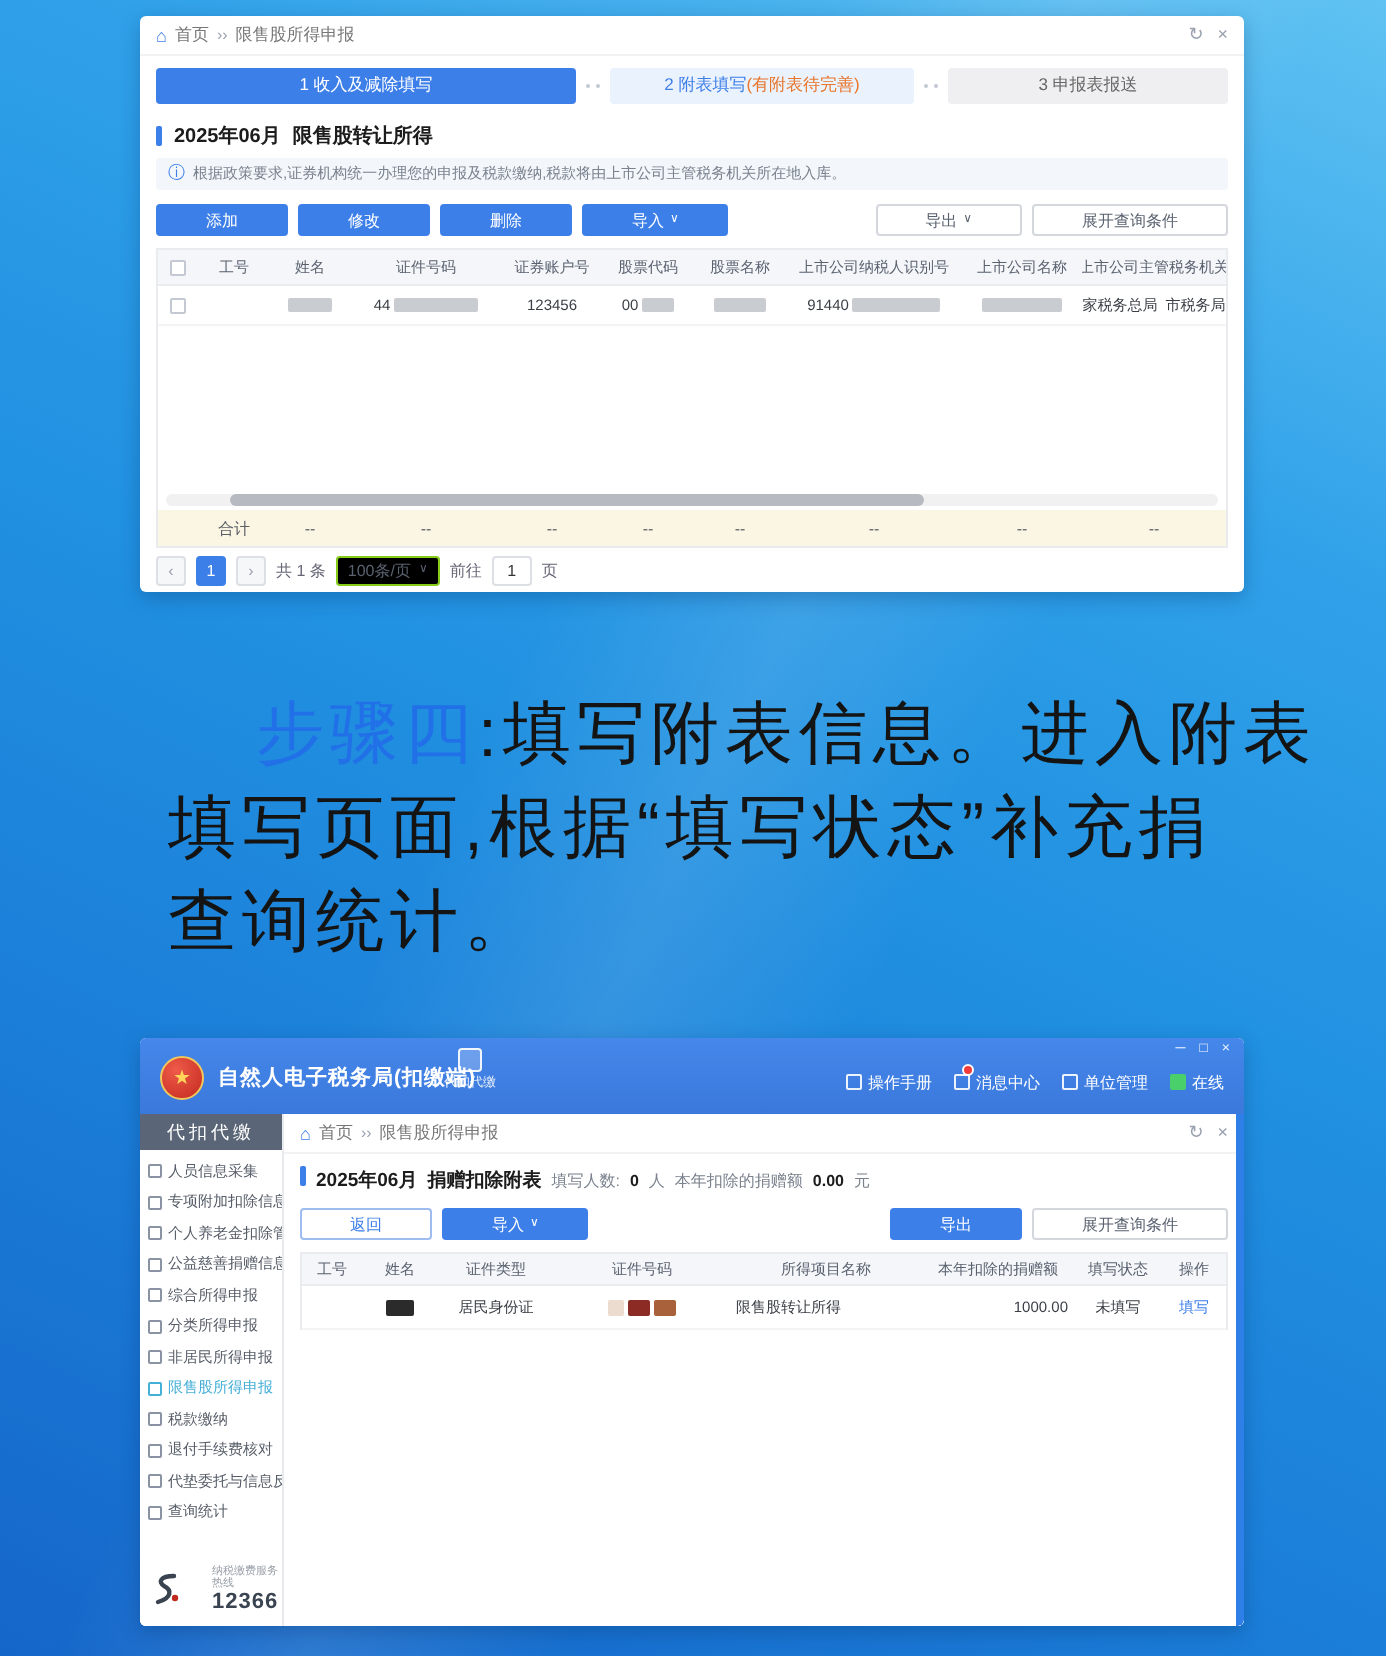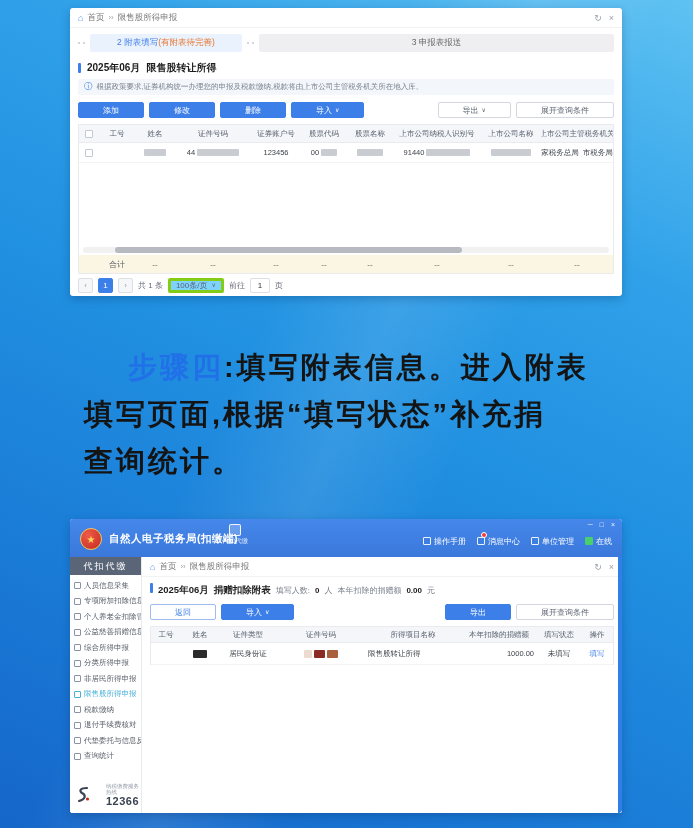--- a/index.html
+++ b/index.html
@@ -45,25 +45,25 @@
   .drow{height:20px;font-size:7.5px;color:#3a3f46;border-bottom:1px solid #f2f3f5;background:#fff;}
   .checkbox{width:8px;height:8px;border:1px solid #c3c9d2;border-radius:1px;background:#fff;}
   .redact{display:inline-block;height:7px;border-radius:1px;background:#c9ccd1;}
   .fill{flex:1;background:#fff;}
   .hscroll{height:6px;margin:1px 4px 2px;background:#f1f1f2;border-radius:3px;position:relative;}
   .hthumb{position:absolute;left:6%;top:0;width:66%;height:6px;border-radius:3px;background:#b7bac0;}
   .totrow{height:18px;background:#FBF6E4;font-size:8px;color:#5a5f66;}
   .pagination{height:22px;display:flex;align-items:center;gap:5px;padding:0 8px;font-size:8px;color:#667;}
   .pg-btn{width:15px;height:15px;border:1px solid #dcdfe6;border-radius:2px;background:#f6f7f9;display:flex;align-items:center;justify-content:center;color:#9aa2af;cursor:pointer;}
   .pg-cur{background:#3D7FE8;border-color:#3D7FE8;color:#fff;}
-  .pg-select{height:15px;border:3px solid #84cc16;border-radius:2px;background:#7dd3fc;display:flex;align-items:center;gap:4px;padding:0 5px;color:#5a6270;cursor:pointer;}
+  .pg-select{height:15px;border:1px solid #84cc16;border-radius:2px;background:#000000;display:flex;align-items:center;gap:4px;padding:0 5px;color:#5a6270;cursor:pointer;}
   .pg-input{width:20px;height:15px;border:1px solid #dcdfe6;border-radius:2px;text-align:center;font-size:8px;color:#333;}
 
   
-  .step-text{position:absolute;left:84px;top:344px;width:530px;font-size:29px;line-height:47px;letter-spacing:3px;font-weight:700;color:#141414;}
+  .step-text{position:absolute;left:84px;top:344px;width:530px;font-size:34px;line-height:47px;letter-spacing:3px;font-weight:400;color:#141414;}
   .step-text .indent{padding-left:44px;}
   .step-blue{color:#2170E8;}
   .step-line{white-space:nowrap;}
 
   
   .win2{left:70px;top:519px;width:552px;height:294px;display:flex;flex-direction:column;font-size:8.5px;color:#333;}
   .titlebar{height:38px;background:linear-gradient(#4587ea,#3b78dc);border-radius:3px 3px 0 0;display:flex;align-items:center;padding:2px 10px 0;position:relative;color:#fff;}
   .win-controls{position:absolute;top:2px;right:7px;display:flex;gap:7px;font-size:7px;color:rgba(255,255,255,.92);}
   .win-controls span{cursor:pointer;}
   .emblem{width:22px;height:22px;border-radius:50%;background:radial-gradient(circle at 35% 30%,#ef5a49,#c22a1e);border:1px solid #f2c75c;display:flex;align-items:center;justify-content:center;color:#ffd65a;font-size:10px;flex:none;}
@@ -119,20 +119,21 @@
       <span>首页</span>
       <span class="bc-sep">››</span>
       <span>限售股所得申报</span>
       <span class="bc-right">
         <span>↻</span>
         <span>×</span>
       </span>
     </div>
 
     <div class="tabs">
+      <div class="tab tab-active">1 收入及减除填写</div>
       <span class="dotsep">
           <i></i>
           <i></i>
         </span>
       <div class="tab tab-warn">
         <span>2 附表填写</span>
         <span class="warn">(有附表待完善)</span>
       </div>
       <span class="dotsep">
           <i></i>

